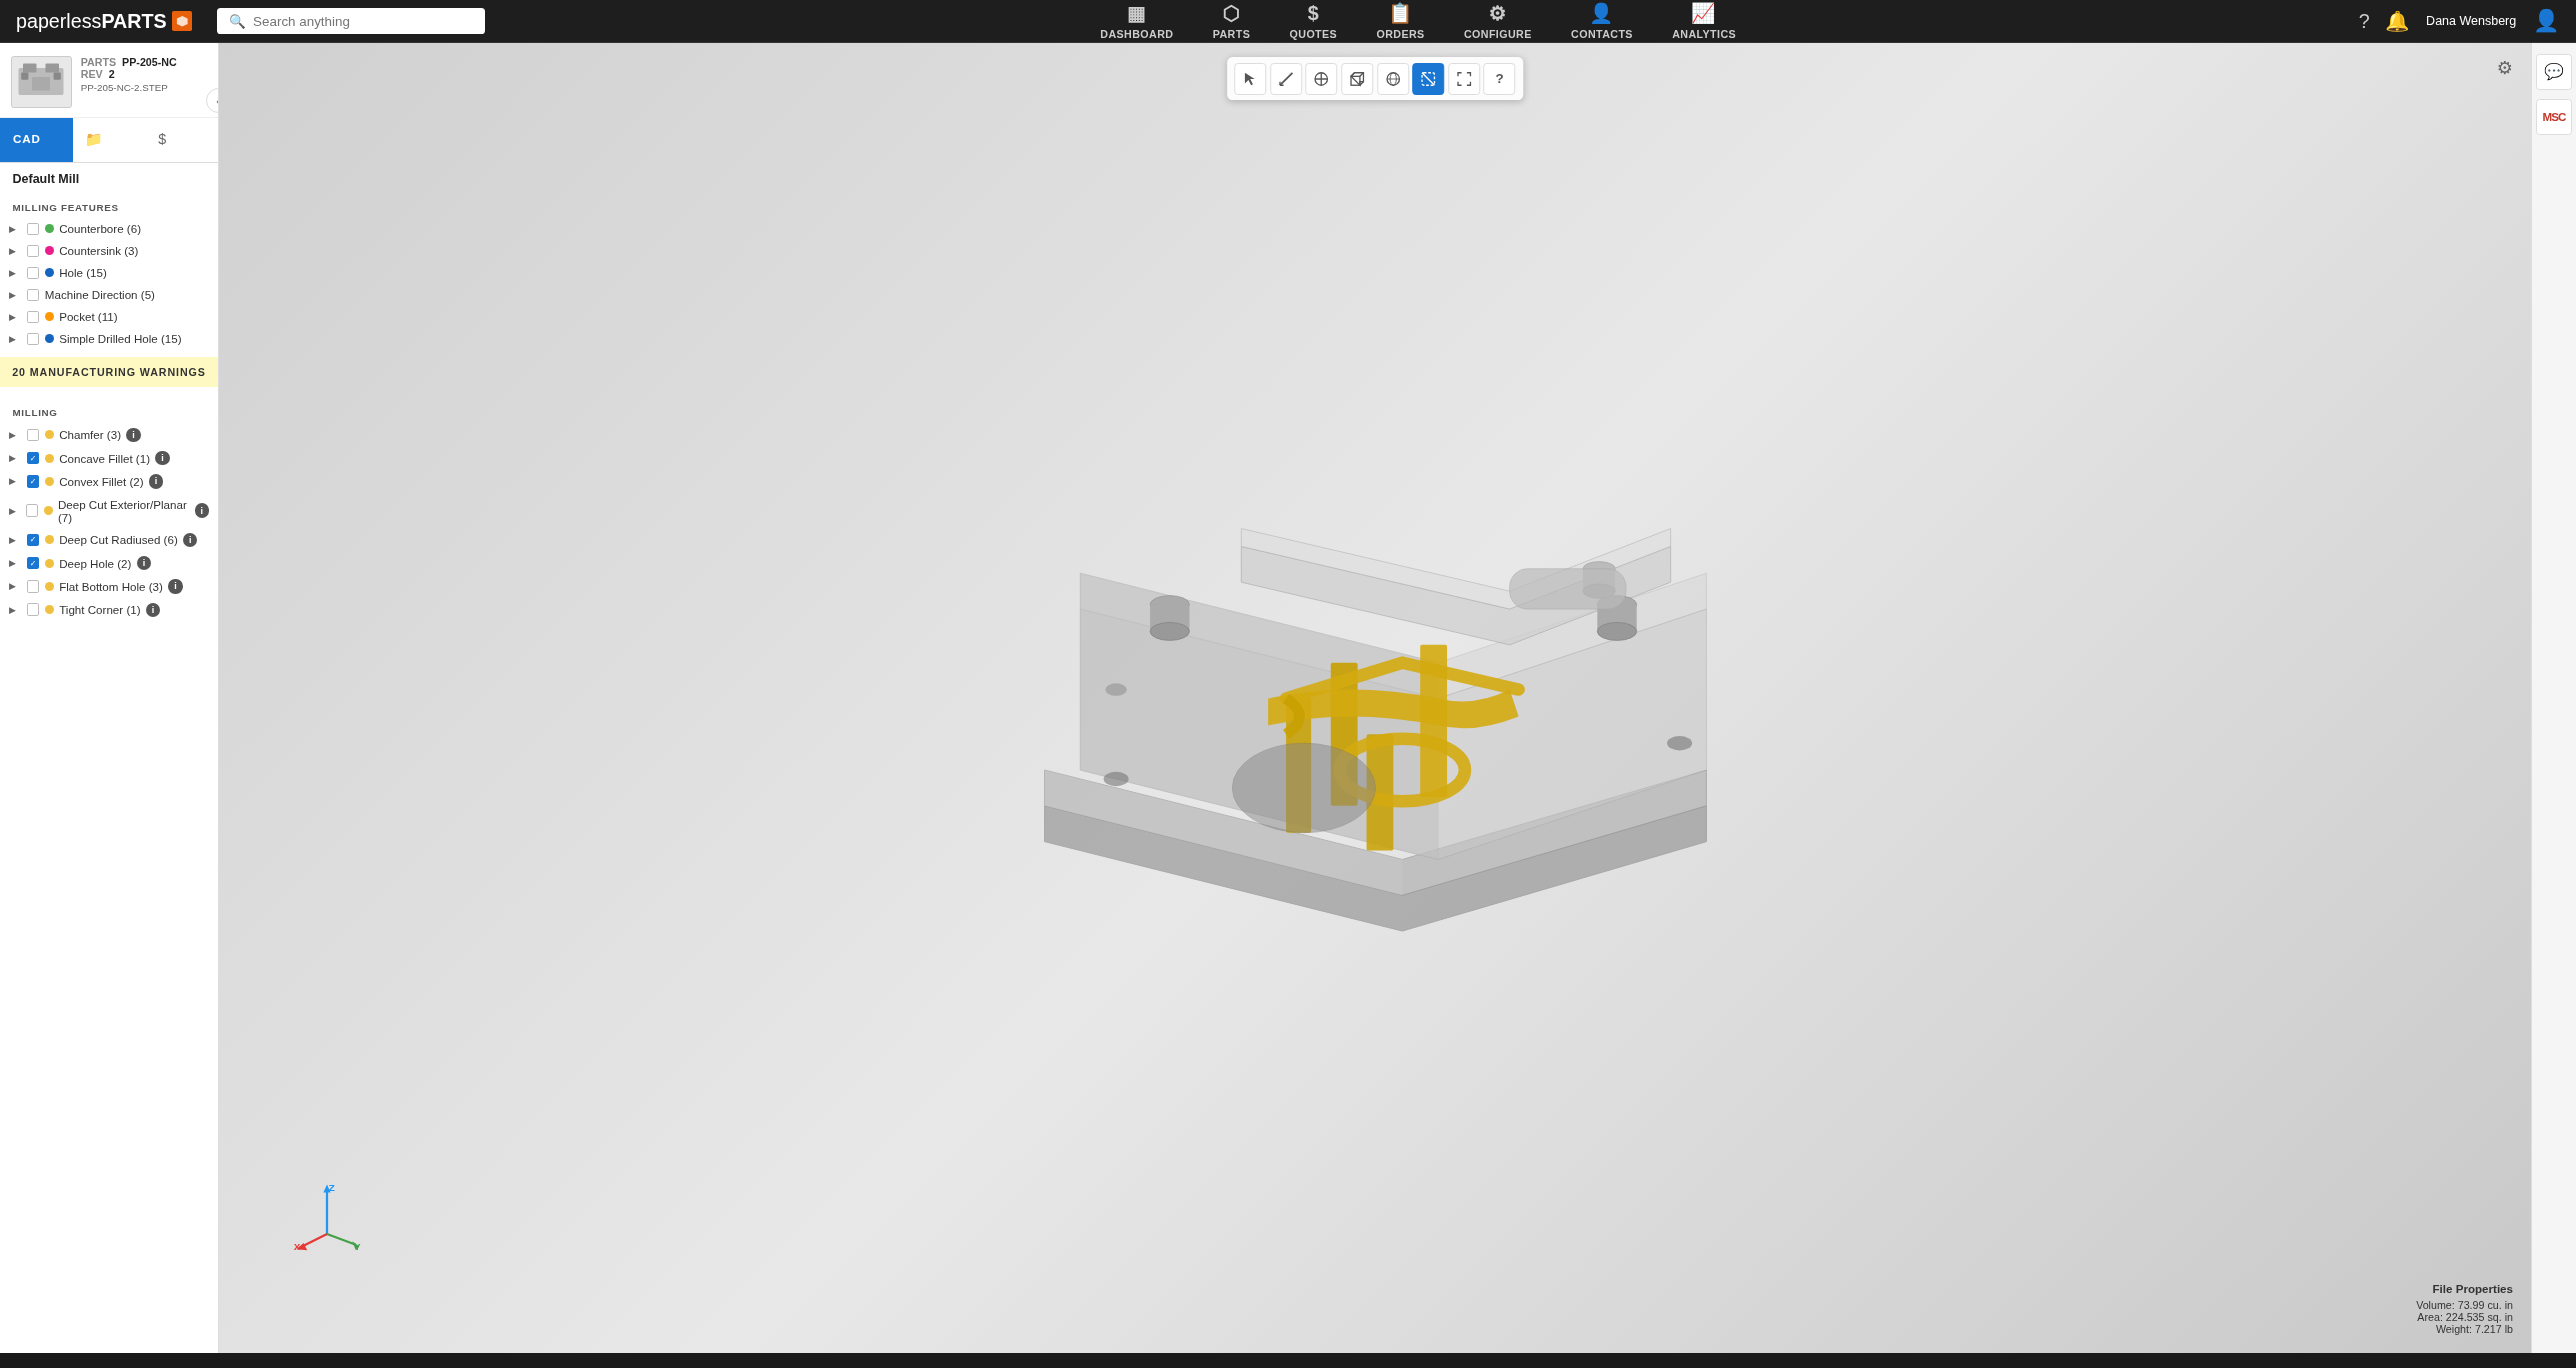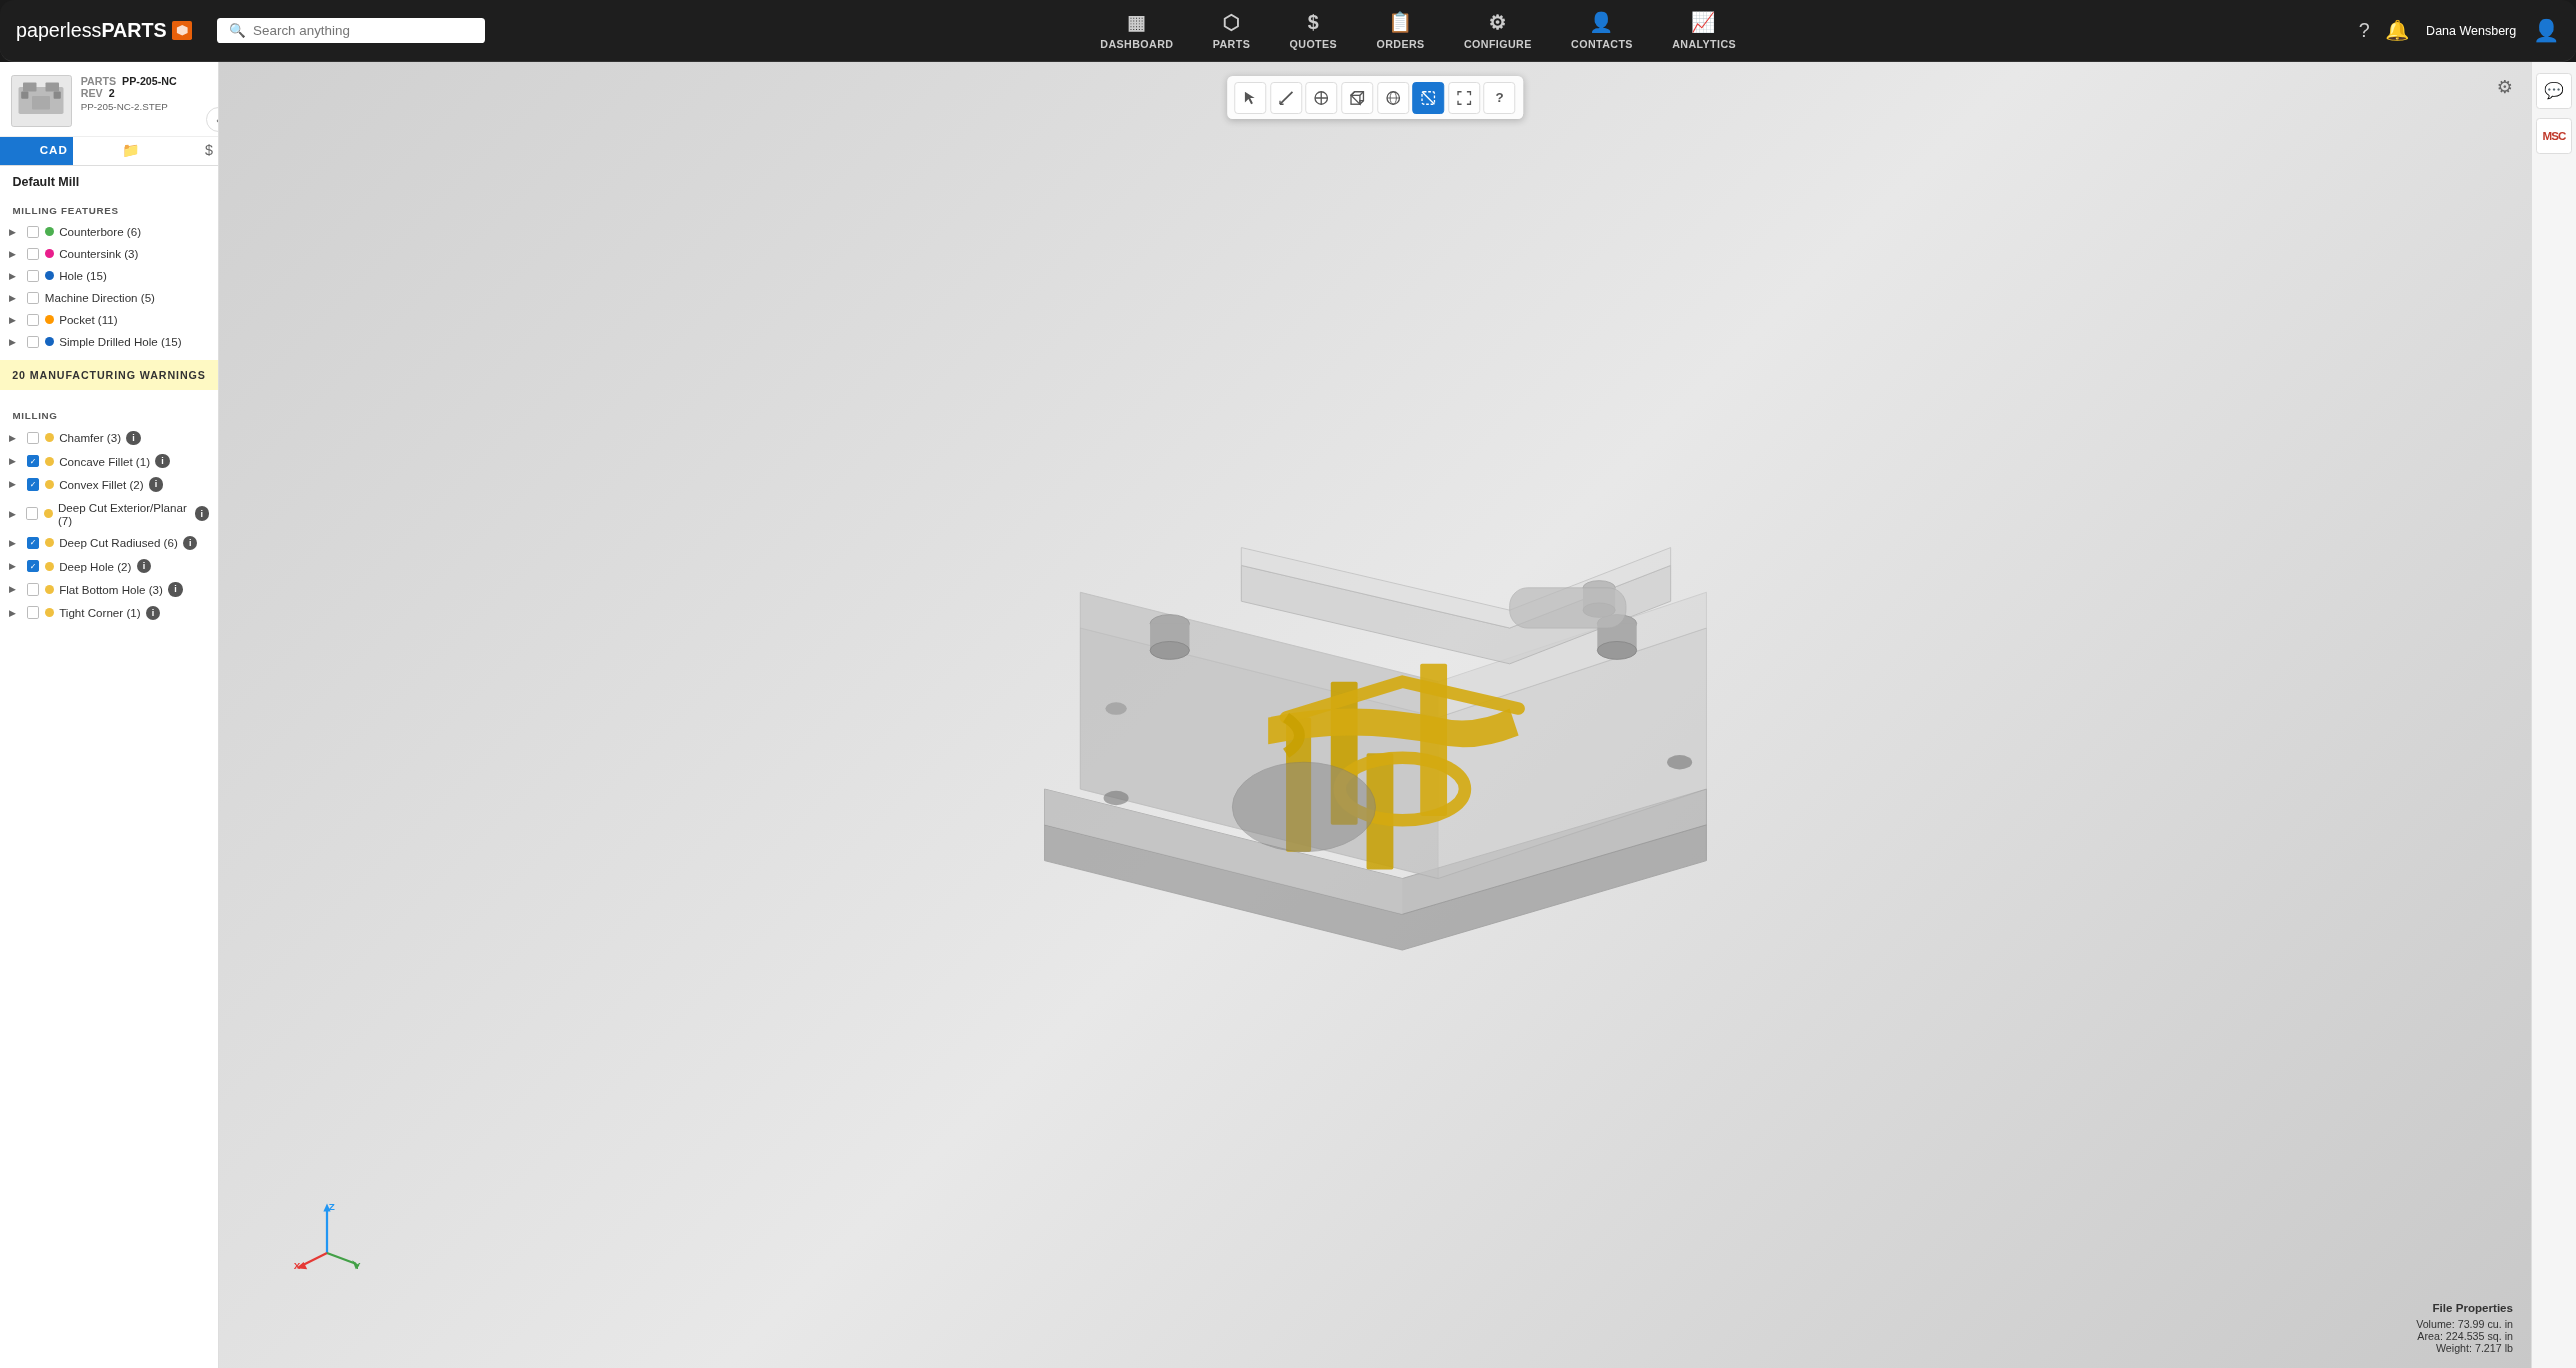--- a/index.html
+++ b/index.html
@@ -1,21 +1,21 @@
 <!DOCTYPE html>
 <html style="font-size:14.3px"><head>
   <meta charset="utf-8">
   <style>
     * { box-sizing: border-box; margin: 0; padding: 0; }
     body { font-family: -apple-system, BlinkMacSystemFont, 'Segoe UI', sans-serif; background: #1a1a1a; overflow: hidden; }
 
     
     .top-nav {
-      display: flex; align-items: center; background: #1e1e1e; height: 62px;
-      border-bottom: 0.9px solid #333; position: relative; z-index: 10; border-radius: 14px;
+      display: flex; align-items: center; background: #1e1e1e; height: 43px;
+      border-bottom: 0.9px solid #333; position: relative; z-index: 10;
     }
     .logo-area {
       display: flex; align-items: center; padding: 0 16px; min-width: 188px;
     }
     .logo-box {
       width: 19.7px; height: 19.7px; background: #e8600a; margin-left: 5.4px;
       display: inline-flex; align-items: center; justify-content: center;
       border-radius: 1.8px;
     }
     .search-bar {
@@ -67,21 +67,21 @@
       position: absolute; right: -12.5px; top: 45px; width: 25px; height: 25px;
       background: #fff; border: 0.9px solid #ddd; border-radius: 50%;
       display: flex; align-items: center; justify-content: center;
       cursor: pointer; z-index: 5; font-size: 10.7px; color: #666;
     }
 
     .tab-bar {
       display: flex; border-bottom: 0.9px solid #ddd;
     }
     .tab {
-      flex: 1; padding: 5px; display: flex; align-items: center; justify-content: flex-end;
+      flex: 1; padding: 13px; display: flex; align-items: center; justify-content: flex-start;
       cursor: pointer; font-size: 14.3px; color: #666; border-bottom: 2.7px solid transparent;
     }
     .tab.active { background: #1976d2; color: #fff; border-bottom: 2.7px solid #1976d2; font-weight: 700; font-size: 11.6px; letter-spacing: 0.9px; }
 
     .sidebar-content { overflow-y: auto; flex: 1; padding-bottom: 18px; }
 
     .section-title {
       font-size: 9.8px; font-weight: 700; color: #555; letter-spacing: 0.7px;
       padding: 12.5px 12.5px 5.4px; text-transform: uppercase;
     }

